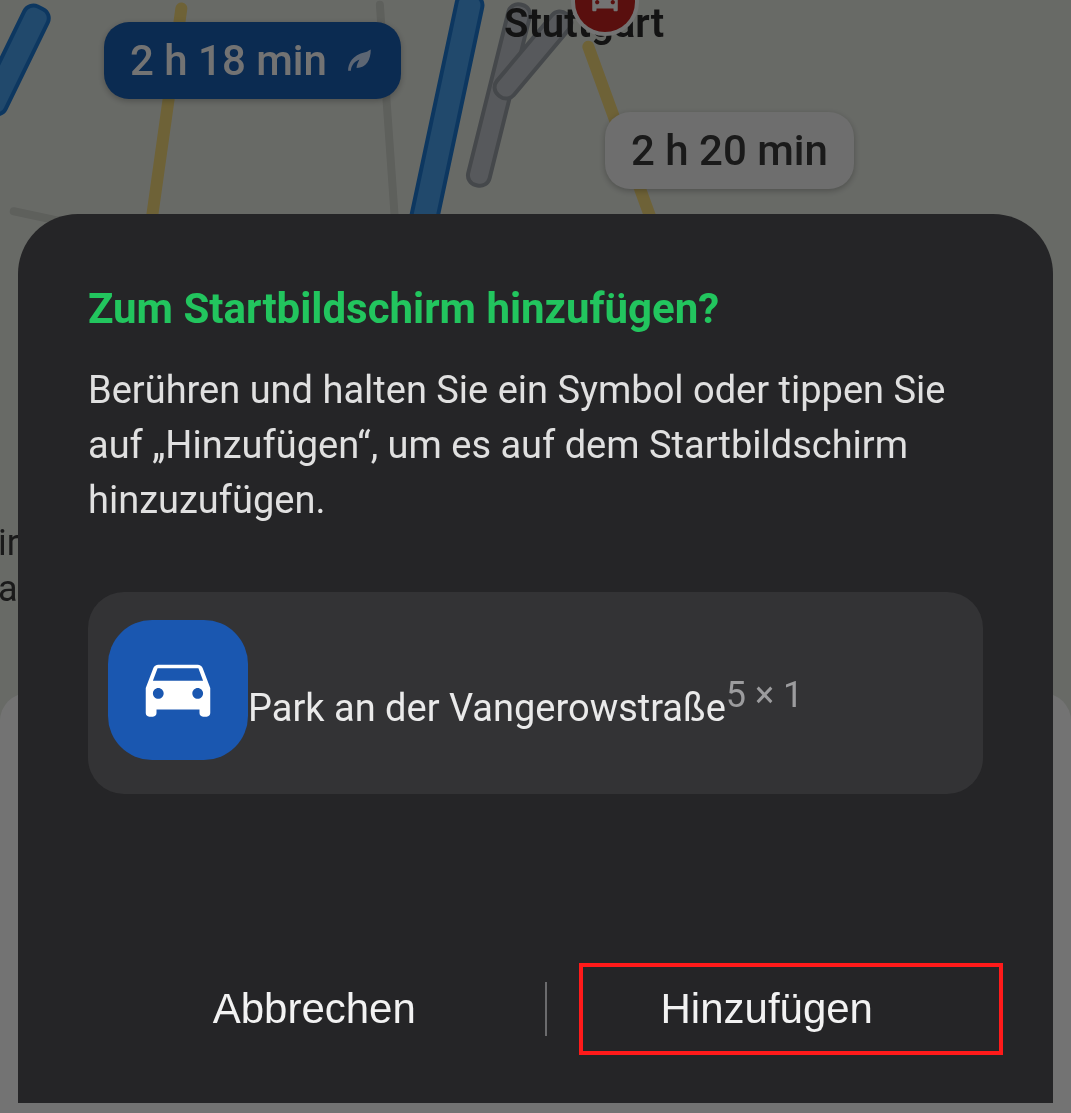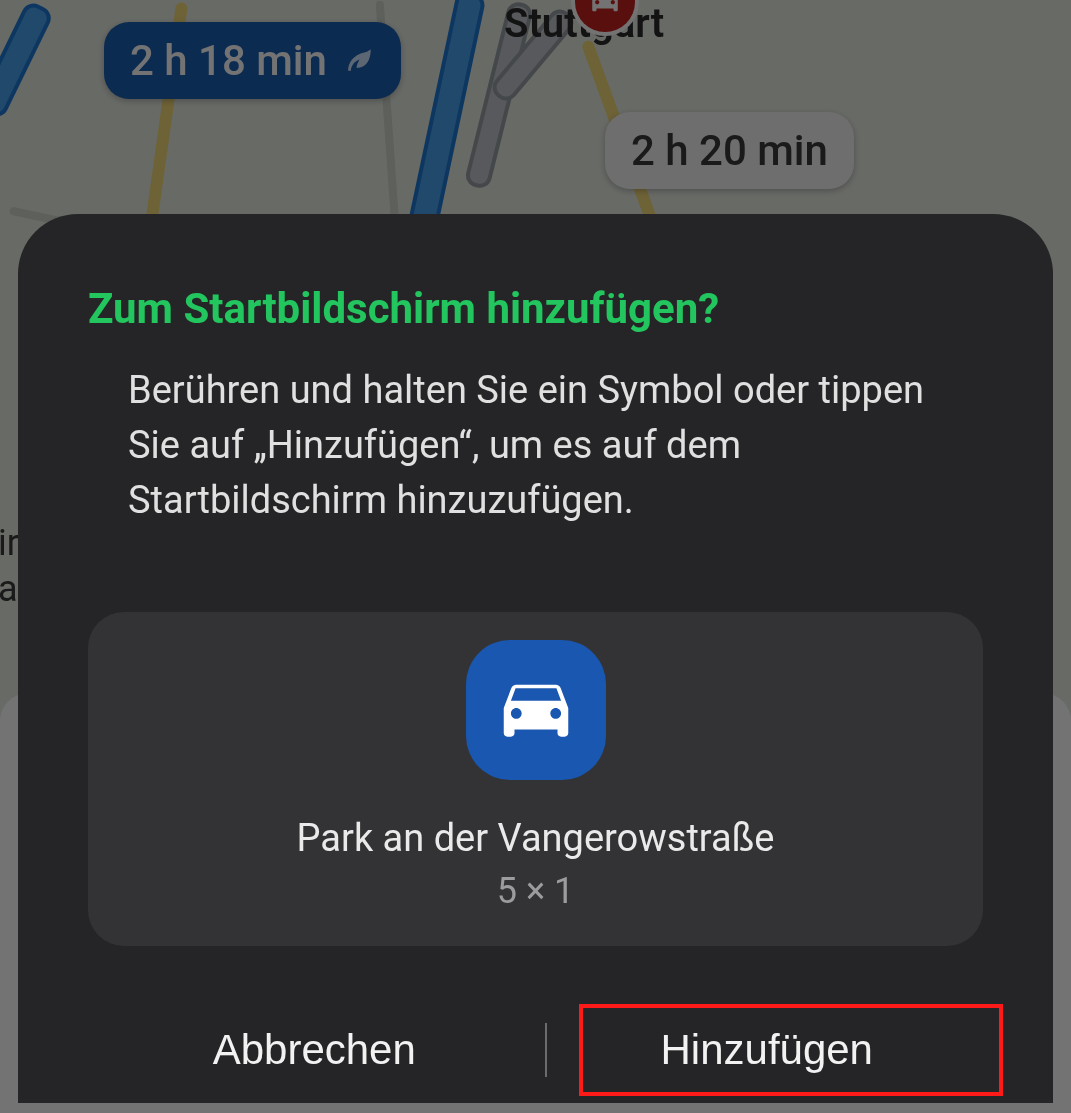--- a/index.html
+++ b/index.html
@@ -26,23 +26,23 @@
   .badge-secondary{ background:#f3f3f3; color:#3a3a3a; }
 
   .bottom-sheet-sliver{position:absolute;left:0;right:0;bottom:0;height:420px;background:#fff;border-top-left-radius:28px;border-top-right-radius:28px;}
   .edge-text{position:absolute; left:-2px; font-size:36px; color:#3a3a3a; line-height:1.3;}
   .edge-text.t1{top:520px;}
   .edge-text.t2{top:566px;}
 
   
   .dialog { position:absolute; left:18px; right:18px; top:214px; bottom:10px; background:#252527; border-radius:60px 60px 0 0; padding:70px 70px 40px 70px; z-index:100; color:#e8e8e8; display:flex; flex-direction:column; }
   .dialog-title{ font-size:42px; font-weight:700; color:#22c55e; margin-bottom:30px;}
-  .dialog-desc{ font-size:38px; line-height:1.45; color:#e0e0e0; font-weight:400;margin-left:40px;}
+  .dialog-desc{ font-size:38px; line-height:1.45; color:#e0e0e0; font-weight:400;}
 
-  .preview-card{ margin-top:84px; background:#333335; border-radius:36px; padding:28px 20px 34px 20px; display:flex; flex-direction:column; align-items:center; }
+  .preview-card{ margin-top:64px; background:#333335; border-radius:36px; padding:28px 20px 34px 20px; display:flex; flex-direction:row; align-items:center; }
   .app-icon{ width:140px; height:140px; border-radius:44px; background:#1a57b0; display:flex; align-items:center; justify-content:center; }
   .app-icon svg{ width:86px; height:86px; fill:#fff;}
   .app-name{ margin-top:36px; font-size:38px; color:#eaeaea; font-weight:400; text-align:center;}
   .app-size{ margin-top:10px; font-size:36px; color:#9c9c9e;}
 
   .actions{ margin-top:auto; padding-top:50px; display:flex; align-items:center; gap:4px; }
   .action-btn{ flex:1; text-align:center; font-size:42px; font-weight:500; color:#f2f2f2; padding:30px 10px; background:transparent; border:none; cursor:pointer;}
   .divider{ width:2px; height:54px; background:#6b6b6d;}
   .confirm-highlight{ position:relative; }
   .confirm-highlight::before{ content:""; position:absolute; left:28px; right:-20px; top:8px; bottom:8px; border:4px solid #ff1a1a; }

